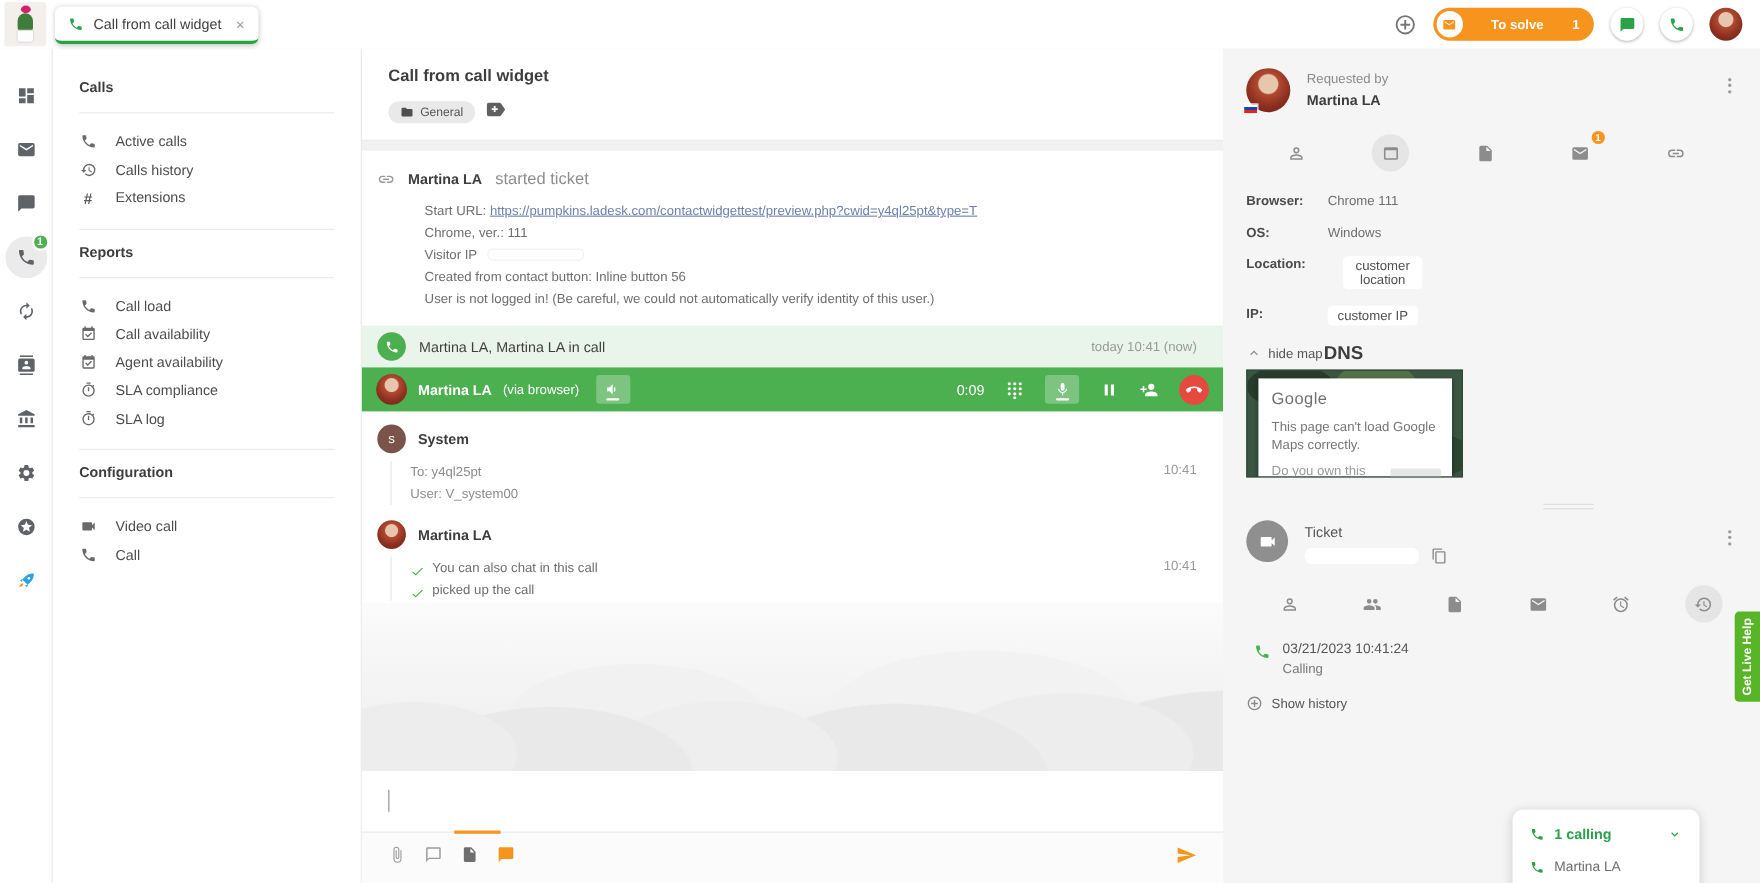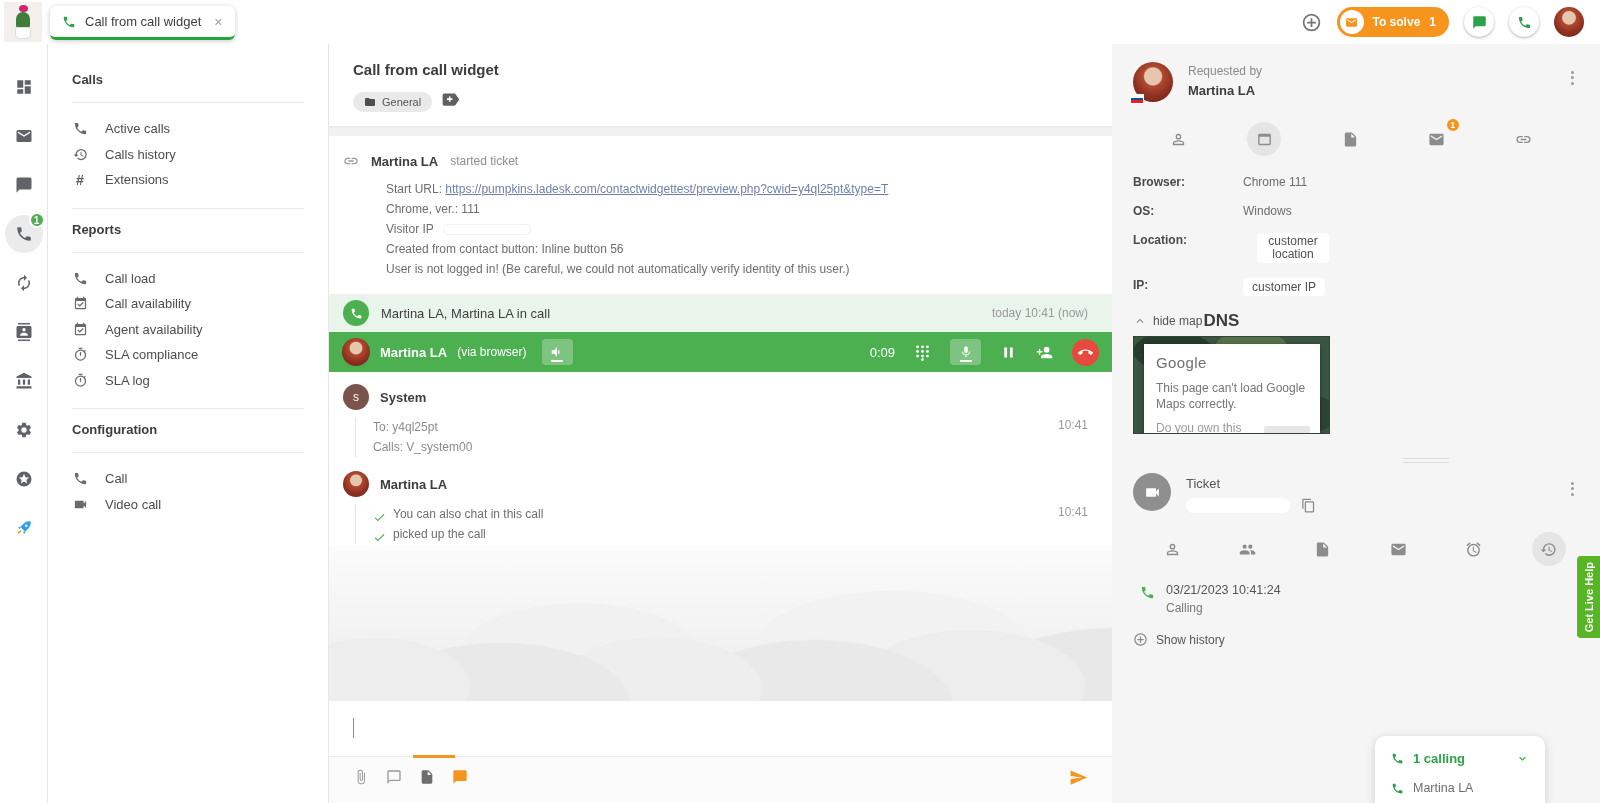--- a/index.html
+++ b/index.html
@@ -9,21 +9,21 @@
   
   .topbar { height:44px; background:#fff; display:flex; align-items:center; position:relative; z-index:5; }
   .logo-wrap { width:38px; height:40px; margin-left:4px; background:#f2efec; position:relative; border-radius:2px; }
   .logo-pot { position:absolute; left:11px; bottom:3px; width:16px; height:12px; background:#fdfdfd; border:1px solid #ddd; border-radius:2px 2px 4px 4px; }
   .logo-cac { position:absolute; left:12px; bottom:13px; width:14px; height:17px; background:#3f7d3a; border-radius:7px 7px 4px 4px; }
   .logo-flo { position:absolute; left:15px; top:3px; width:9px; height:7px; background:#d2216e; border-radius:50%; }
   .tab { margin-left:8px; height:34px; margin-top:2px; background:#fff; border-radius:6px; box-shadow:0 1px 5px rgba(0,0,0,.22); border-bottom:3px solid var(--tab-underline,#23a53c); display:flex; align-items:center; gap:9px; padding:0 12px; }
   .tab-label { font-size:13px; color:#3f3f3f; }
   .tab-close { color:#9e9e9e; font-size:14px; cursor:pointer; margin-left:4px; }
   .tb-right { margin-left:auto; display:flex; align-items:center; gap:15px; padding-right:16px; }
-  .tosolve { height:30px; border-radius:15px; background:var(--orange,#f7941d); color:#fff; font-size:12px; font-weight:bold; display:flex; align-items:center; gap:9px; padding:0 13px 0 3px; }
+  .tosolve { height:30px; border-radius:15px; background:var(--orange,#f7941d); color:#fff; font-size:12px; font-weight:bold; display:flex; align-items:center; gap:26px; padding:0 13px 0 3px; }
   .ts-circle { width:24px; height:24px; border-radius:50%; background:#fff; display:flex; align-items:center; justify-content:center; color:var(--orange,#f7941d); font-size:13px; }
   .circ-btn { width:30px; height:30px; border-radius:50%; background:#fff; box-shadow:0 1px 3px rgba(0,0,0,.3); display:flex; align-items:center; justify-content:center; }
   .av { border-radius:50%; background:radial-gradient(circle at 50% 36%, #e7c6ae 26%, #b04a30 30%, #8c2f1f 62%, #6f2417 100%); }
   .av-topbar { width:30px; height:30px; }
 
   
   .cols { display:flex; height:759px; }
   .rail { width:48px; background:#fff; border-right:1px solid #e7e7e7; padding-top:18px; display:flex; flex-direction:column; align-items:center; }
   .rail-item { height:49px; width:48px; display:flex; align-items:center; justify-content:center; position:relative; cursor:pointer; }
   .rail-item .ic { font-size:18px; color:#5f6368; position:relative; z-index:1; }
@@ -44,21 +44,21 @@
   .chips { margin-top:11px; display:flex; align-items:center; gap:8px; }
   .chip { height:20px; border-radius:10px; background:#e9e9e9; color:#555; font-size:11px; display:inline-flex; align-items:center; gap:6px; padding:0 11px; }
   .chip .ic { font-size:12px; color:#4f4f4f; }
   .tagadd .ic { font-size:21px; color:#606060; }
   .mcard { margin-top:10px; background:#fff; flex:1; display:flex; flex-direction:column; min-height:0; }
 
   .msg-start { padding:17px 24px 15px 14px; }
   .mh { display:flex; align-items:center; gap:12px; }
   .mh .linkic { color:#9a9a9a; font-size:16px; }
   .mauthor { font-size:13px; font-weight:bold; color:#3d3d3d; }
-  .maction { font-size:12px; color:#8e8e8e;text-align:center; }
+  .maction { font-size:15px; color:#8e8e8e;text-align:center; }
   .mbody { margin:10px 0 0 43px; font-size:12px; color:#6e6e6e; line-height:20px; }
   .mlink { color:#6d7fae; text-decoration:underline; }
   .redact-inline { display:inline-block; width:88px; height:11px; background:#fff; border:1px solid #f1f1f1; border-radius:5px; vertical-align:middle; margin-left:6px; }
 
   .incall { height:38px; background:var(--light-green-bg,#e9f4ea); display:flex; align-items:center; gap:12px; padding:0 24px 0 14px; }
   .incall-ic { width:26px; height:26px; border-radius:50%; background:var(--green,#4caf50); color:#fff; display:flex; align-items:center; justify-content:center; font-size:13px; }
   .incall-text { font-size:13px; color:#3f3f3f; }
   .incall-time { margin-left:auto; font-size:12px; color:#9a9a9a; }
 
   .callbar { height:40px; background:var(--green,#4caf50); display:flex; align-items:center; gap:10px; padding:0 13px; color:#fff; }
@@ -114,21 +114,21 @@
   .flag { position:absolute; left:-3px; bottom:-2px; width:14px; height:10px; border:1px solid #fff; background:linear-gradient(180deg,#fff 33%,#0b4ea2 33% 66%,#ee1c25 66%); }
   .req-label { font-size:12px; color:#8a8a8a; margin-top:2px; }
   .cust-name { font-size:13px; font-weight:bold; color:#3d3d3d; margin-top:5px; }
   .r-tabs { display:flex; justify-content:space-between; align-items:center; margin:20px 40px 0 28px; }
   .r-tab { width:34px; height:34px; border-radius:50%; display:flex; align-items:center; justify-content:center; position:relative; cursor:pointer; }
   .r-tab .ic { font-size:17px; color:#8c8c8c; display:flex; }
   .r-tab.active { background:#e5e5e5; }
   .badge-orange { position:absolute; top:-5px; right:-7px; min-width:16px; height:16px; border-radius:8px; background:var(--orange,#f7941d); color:#fff; font-size:9px; font-weight:bold; display:flex; align-items:center; justify-content:center; padding:0 3px; border:2px solid #f4f5f4; }
   .details { margin-top:19px; font-size:12px; }
   .drow { display:flex; margin-bottom:15px; min-height:14px; }
-  .dlabel { width:110px; font-weight:bold; color:#4a4a4a; }
+  .dlabel { width:74px; font-weight:bold; color:#4a4a4a; }
   .dvalue { color:#6e6e6e; }
   .redact-chip { background:#fff; border-radius:4px; padding:2px 9px; color:#4f4f4f; display:inline-block; text-align:center; }
   .loc-chip { max-width:72px; line-height:13px; margin-left:14px; }
   .hidemap { display:flex; align-items:center; gap:6px; font-size:12px; color:#555; margin:0 0 5px; cursor:pointer; }
   .hidemap .ic { font-size:14px; color:#8a8a8a; display:flex; }
   .dns { font-weight:bold; font-size:17px; color:#3d3d3d; margin-left:-5px; }
   .map { width:197px; height:98px; background:
       radial-gradient(40px 20px at 20% 15%, #273c2c 98%, transparent),
       radial-gradient(50px 22px at 80% 80%, #2c4532 98%, transparent),
       radial-gradient(36px 16px at 60% 10%, #56704a 98%, transparent),
@@ -367,32 +367,32 @@
             </svg>
           </span>
         <span>SLA log</span>
       </div>
       <hr class="sep">
       <div class="sec-title">Configuration</div>
       <hr class="sep">
       <div class="nav-item">
         <span class="ic">
             <svg viewBox="0 0 24 24" fill="currentColor">
+              <path d="M17 10.5V7a1 1 0 0 0-1-1H4a1 1 0 0 0-1 1v10a1 1 0 0 0 1 1h12a1 1 0 0 0 1-1v-3.5l4 4v-11l-4 4z"></path>
+            </svg>
+          </span>
+        <span>Video call</span>
+      </div>
+      <div class="nav-item">
+        <span class="ic">
+            <svg viewBox="0 0 24 24" fill="currentColor">
               <path d="M6.62 10.79c1.44 2.83 3.76 5.14 6.59 6.59l2.2-2.21c.27-.27.67-.36 1.02-.24 1.12.37 2.33.57 3.57.57.55 0 1 .45 1 1V20c0 .55-.45 1-1 1-9.39 0-17-7.61-17-17 0-.55.45-1 1-1h3.5c.55 0 1 .45 1 1 0 1.25.2 2.45.57 3.57.11.35.03.74-.25 1.02l-2.2 2.2z"></path>
             </svg>
           </span>
         <span>Call</span>
-      </div>
-      <div class="nav-item">
-        <span class="ic">
-            <svg viewBox="0 0 24 24" fill="currentColor">
-              <path d="M17 10.5V7a1 1 0 0 0-1-1H4a1 1 0 0 0-1 1v10a1 1 0 0 0 1 1h12a1 1 0 0 0 1-1v-3.5l4 4v-11l-4 4z"></path>
-            </svg>
-          </span>
-        <span>Video call</span>
       </div>
     </nav>
 
     <main class="main">
       <div class="mhead">
         <div class="mtitle">Call from call widget</div>
         <div class="chips">
           <span class="chip">
             <span class="ic">
                 <svg viewBox="0 0 24 24" fill="currentColor">
@@ -503,21 +503,21 @@
           </div>
         </div>
 
         <div class="msg">
           <div class="head">
             <span class="sys-av">s</span>
             <span class="mauthor">System</span>
           </div>
           <div class="content">
             <div>To: y4ql25pt</div>
-            <div>Calls: V_system00</div>
+            <div>User: V_system00</div>
           </div>
           <span class="mtime">10:41</span>
         </div>
 
         <div class="msg">
           <div class="head">
             <span class="av av-sm"></span>
             <span class="mauthor">Martina LA</span>
           </div>
           <div class="content dark">

